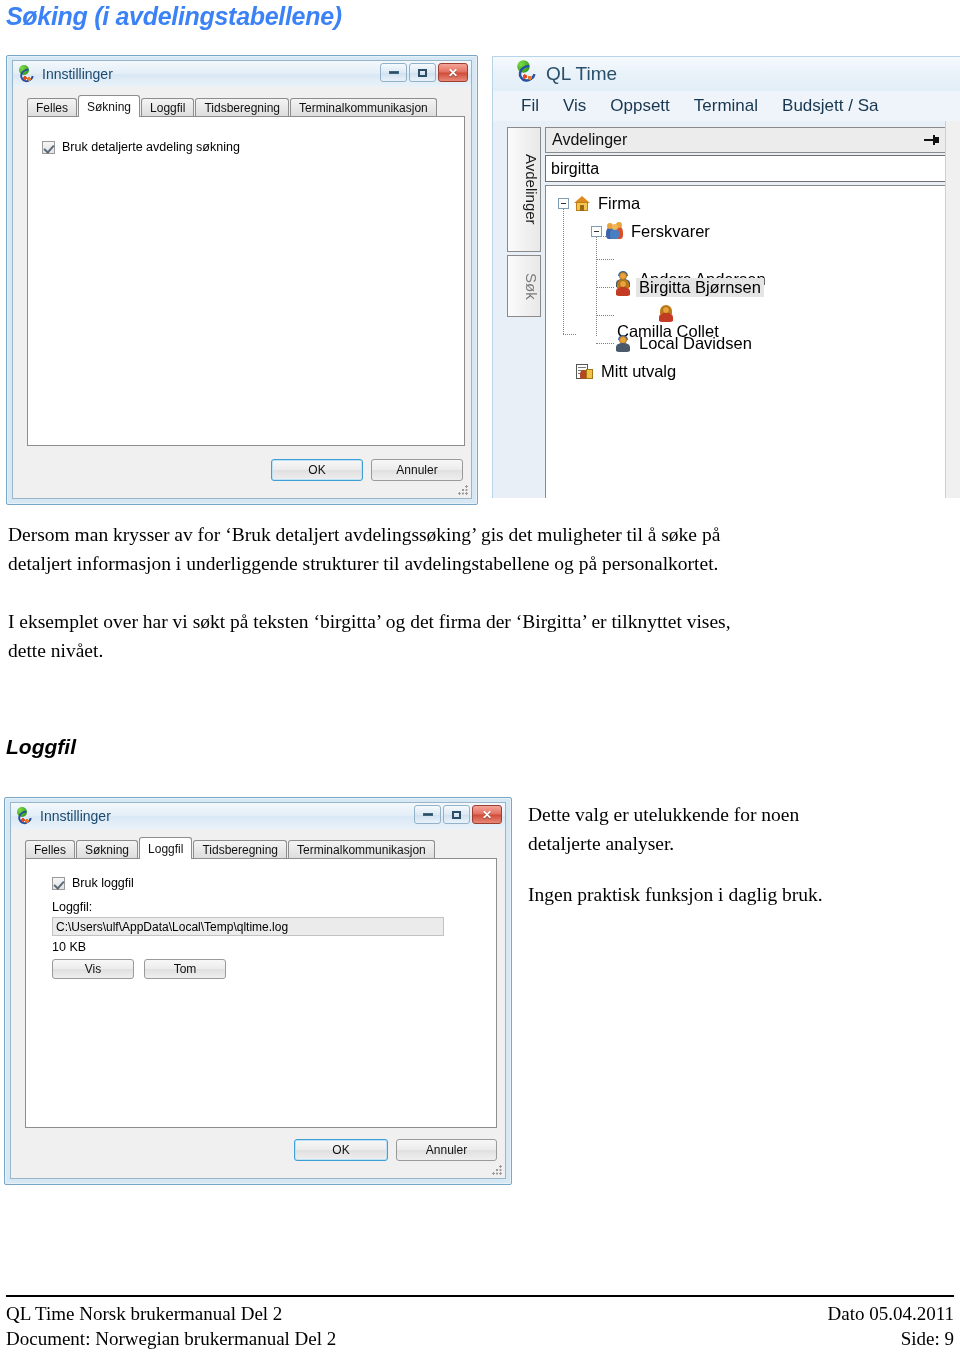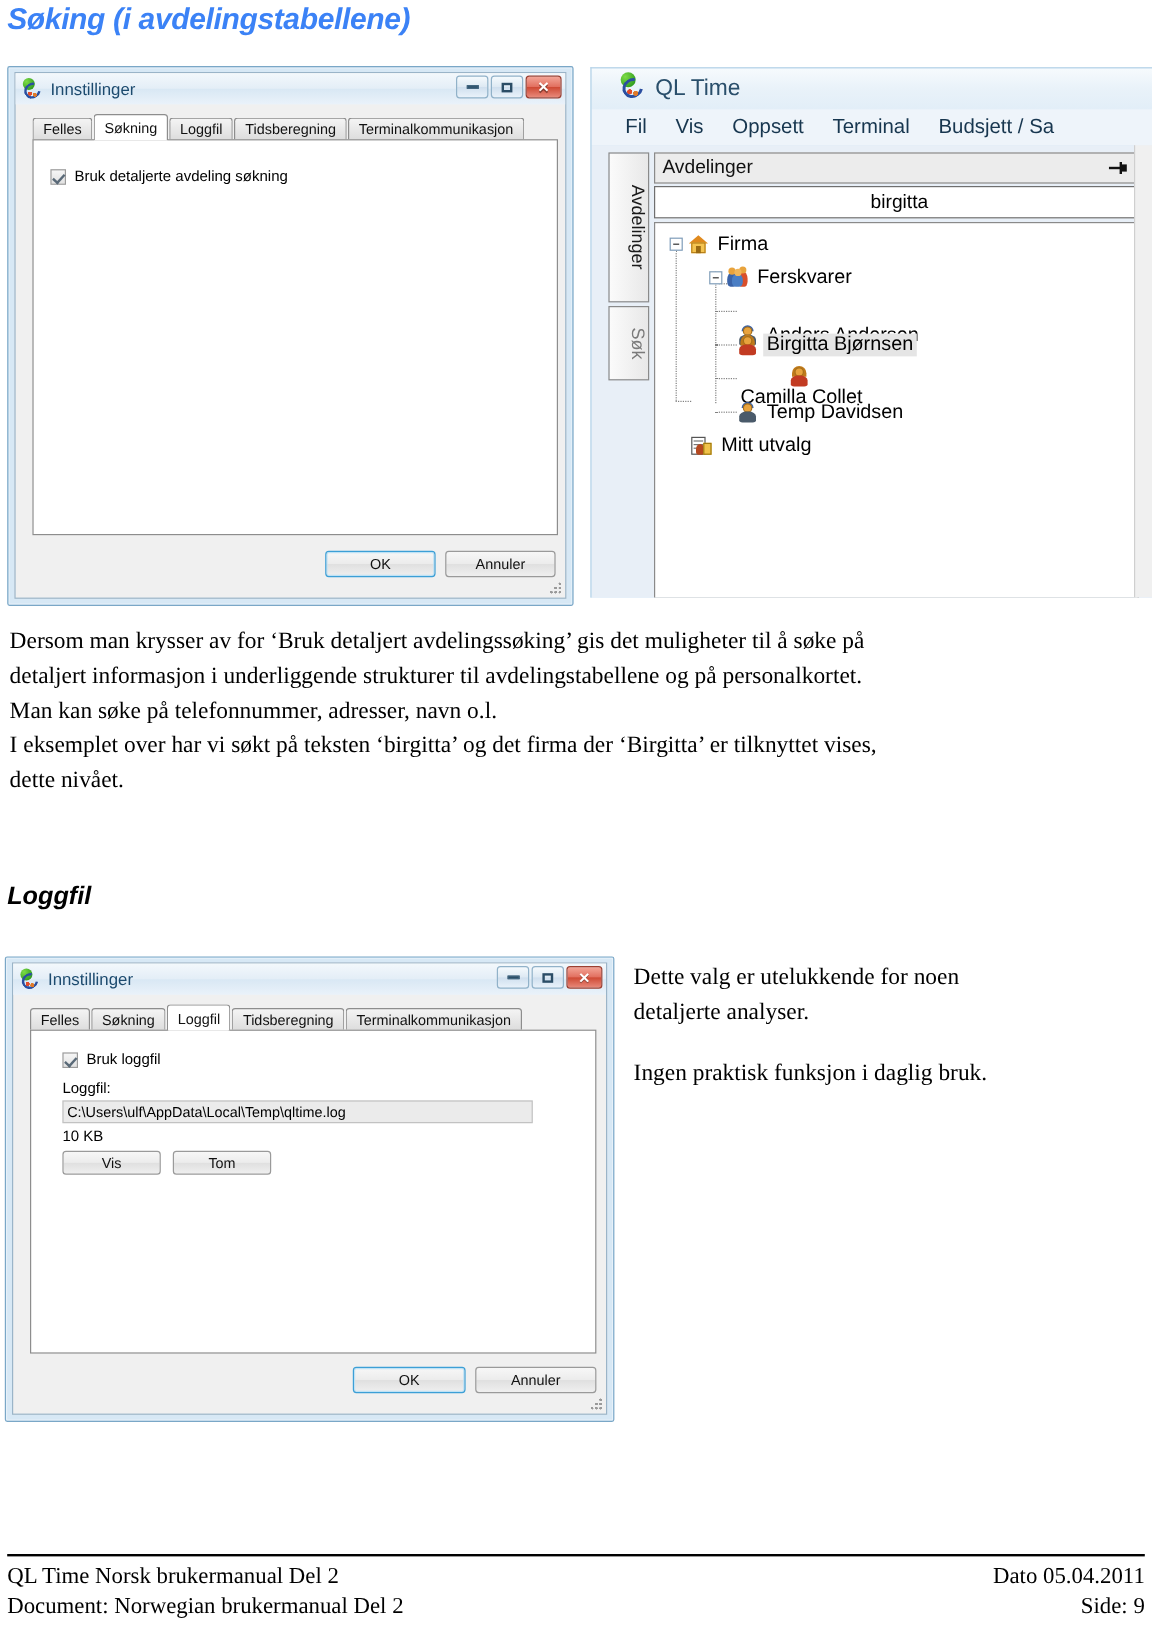--- a/index.html
+++ b/index.html
@@ -294,21 +294,20 @@
   }
   .search-box {
     position: absolute;
     border: 1px solid #6f6f6f;
     background: #fff;
     font-family: "Liberation Sans", sans-serif;
     font-size: 16px;
     color: #000;
     display: flex; align-items: center;
     padding-left: 5px;
-    justify-content: center;
   }
   .treepanel {
     position: absolute;
     border: 1px solid #8a8a8a;
     background: #fff;
     overflow: hidden;
   }
   .tnode {
     position: absolute;
     display: flex; align-items: center;
@@ -554,21 +553,21 @@
           </span>
         <span class="lbl">Camilla Collet</span>
       </div>
 
       <div class="tnode" style="left:68px; top:148px;">
         <span class="ico ico-person blue">
             <span class="cap"></span>
             <span class="head"></span>
             <span class="body"></span>
           </span>
-        <span class="lbl">Temp Davidsen</span>
+        <span class="lbl">Local Davidsen</span>
       </div>
 
       <div class="tnode" style="left:30px; top:176px;">
         <span class="ico ico-doc">
             <span class="sheet"></span>
             <span class="l1"></span>
             <span class="l2"></span>
             <span class="l3"></span>
             <span class="b1"></span>
             <span class="b2"></span>
@@ -577,21 +576,20 @@
       </div>
     </div>
 
     <div class="vscroll" style="right:0; top:0; bottom:0;"></div>
   </div>
 </div>
 
 <div class="body-text" style="left:8px; top:520px; width:900px;">
   <div>Dersom man krysser av for ‘Bruk detaljert avdelingssøking’ gis det muligheter til å søke på</div>
   <div>detaljert informasjon i underliggende strukturer til avdelingstabellene og på personalkortet.</div>
-  <div>Man kan søke på telefonnummer, adresser, navn o.l.</div>
 </div>
 
 <div class="body-text" style="left:8px; top:607px; width:900px;">
   <div>I eksemplet over har vi søkt på teksten ‘birgitta’ og det firma der ‘Birgitta’ er tilknyttet vises,</div>
   <div>dette nivået.</div>
 </div>
 
 <div class="sub-heading" style="top:735px;">Loggfil</div>
 
 <div class="aero-window" id="dlg2" style="left:4px; top:797px; width:508px; height:388px;">

